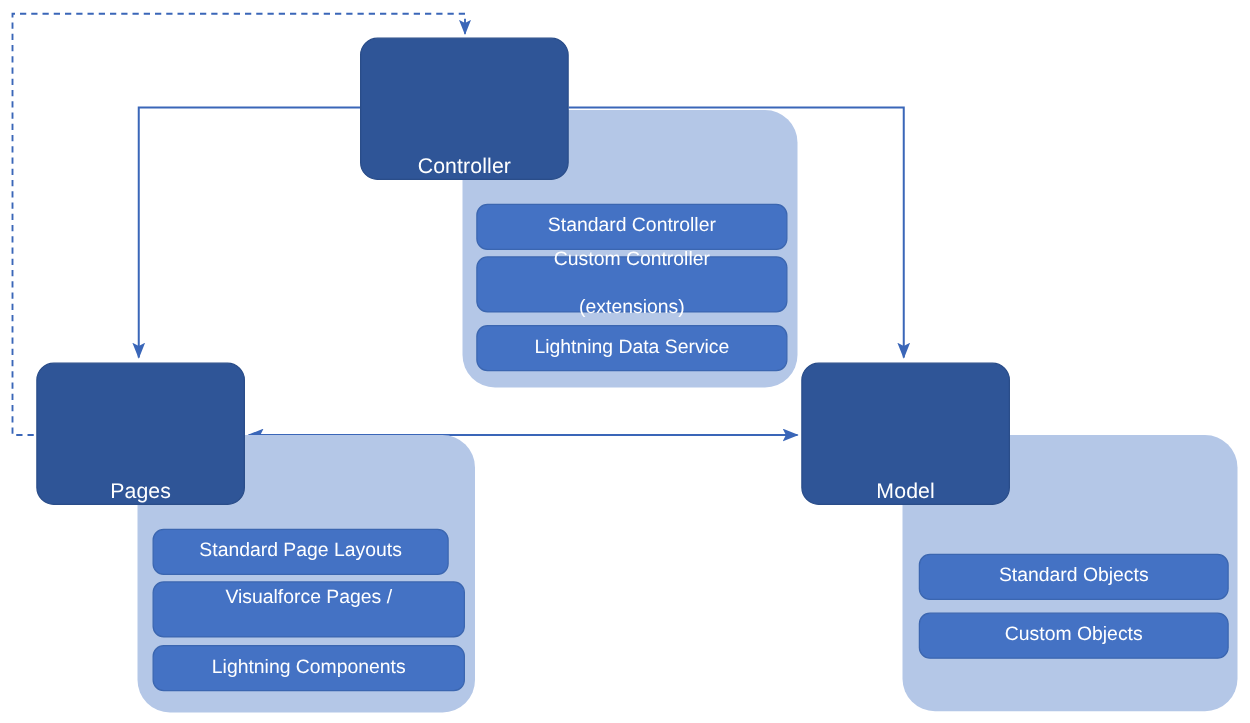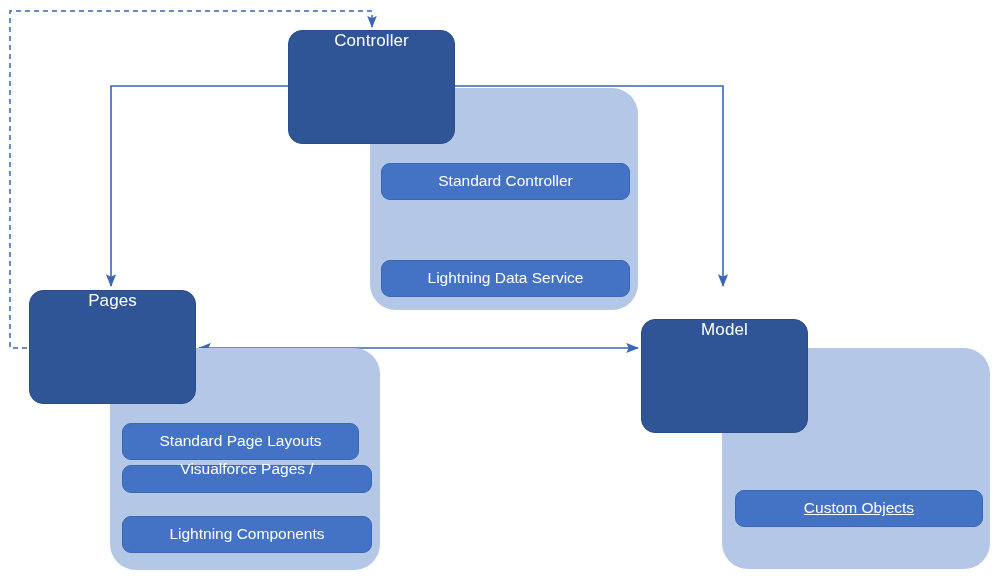--- a/index.html
+++ b/index.html
@@ -36,21 +36,21 @@
   }
 
   
   .node-box {
     position: absolute;
     background: #2f5597;
     border: 1px solid #2a4d89;
     border-radius: 14px;
     box-sizing: border-box;
     display: flex;
-    align-items: flex-start;
+    align-items: flex-end;
     justify-content: center;
     color: #ffffff;
     font-size: 17px;
     font-weight: 400;
     letter-spacing: 0.1px;
     text-align: center;
     z-index: 5;
   }
 
   
@@ -99,53 +99,62 @@
 
     <path d="M27,348 L10,348 L10,11 L372,11 L372,27" fill="none" stroke="#3a66b8" stroke-width="1.5" stroke-dasharray="5 4" marker-end="url(#arrow-dashed)"></path>
   </svg>
 
   <div class="group-panel" style="left:370px; top:88px; width:268px; height:222px;"></div>
 
   <div class="pill" style="left:381px; top:163px; width:249px; height:37px;">
     <span>Standard Controller</span>
   </div>
 
+  <div class="pill" style="left:381px; top:205px; width:249px; height:45px;">
+    <span>
+      <span>Custom Controller</span><br>
+      <span>(extensions)</span>
+    </span>
+  </div>
 
   <div class="pill" style="left:381px; top:260px; width:249px; height:37px;">
     <span>Lightning Data Service</span>
   </div>
 
   <div class="node-box" style="left:288px; top:30px; width:167px; height:114px;">
     <span>Controller</span>
   </div>
 
   <div class="group-panel" style="left:110px; top:348px; width:270px; height:222px;"></div>
 
   <div class="pill" style="left:122px; top:423px; width:237px; height:37px;">
     <span>Standard Page Layouts</span>
   </div>
 
-  <div class="pill" style="left:122px; top:465px; width:250px; height:28px;">
+  <div class="pill" style="left:122px; top:465px; width:250px; height:45px;">
     <span>
       <span>Visualforce Pages /</span><br>
     </span>
   </div>
 
   <div class="pill" style="left:122px; top:516px; width:250px; height:37px;justify-content:center;">
     <span>Lightning Components</span>
   </div>
 
   <div class="node-box" style="left:29px; top:290px; width:167px; height:114px;">
     <span>Pages</span>
   </div>
 
   <div class="group-panel" style="left:722px; top:348px; width:268px; height:221px;"></div>
 
+  <div class="pill" style="left:735px; top:443px; width:248px; height:37px;">
+    <span>Standard Objects</span>
+  </div>
 
-  <div class="pill" style="left:735px; top:490px; width:248px; height:37px;text-decoration:underline;">
+  <div class="pill" style="left:735px; top:490px; width:248px; height:37px;">
     <span>Custom Objects</span>
   </div>
 
-  <div class="node-box" style="left:641px; top:290px; width:167px; height:114px;margin-top:29px;">
+  <div class="node-box" style="left:641px; top:290px; width:167px; height:114px;">
     <span>Model</span>
   </div>
 
 </div>
 
 </body></html>

